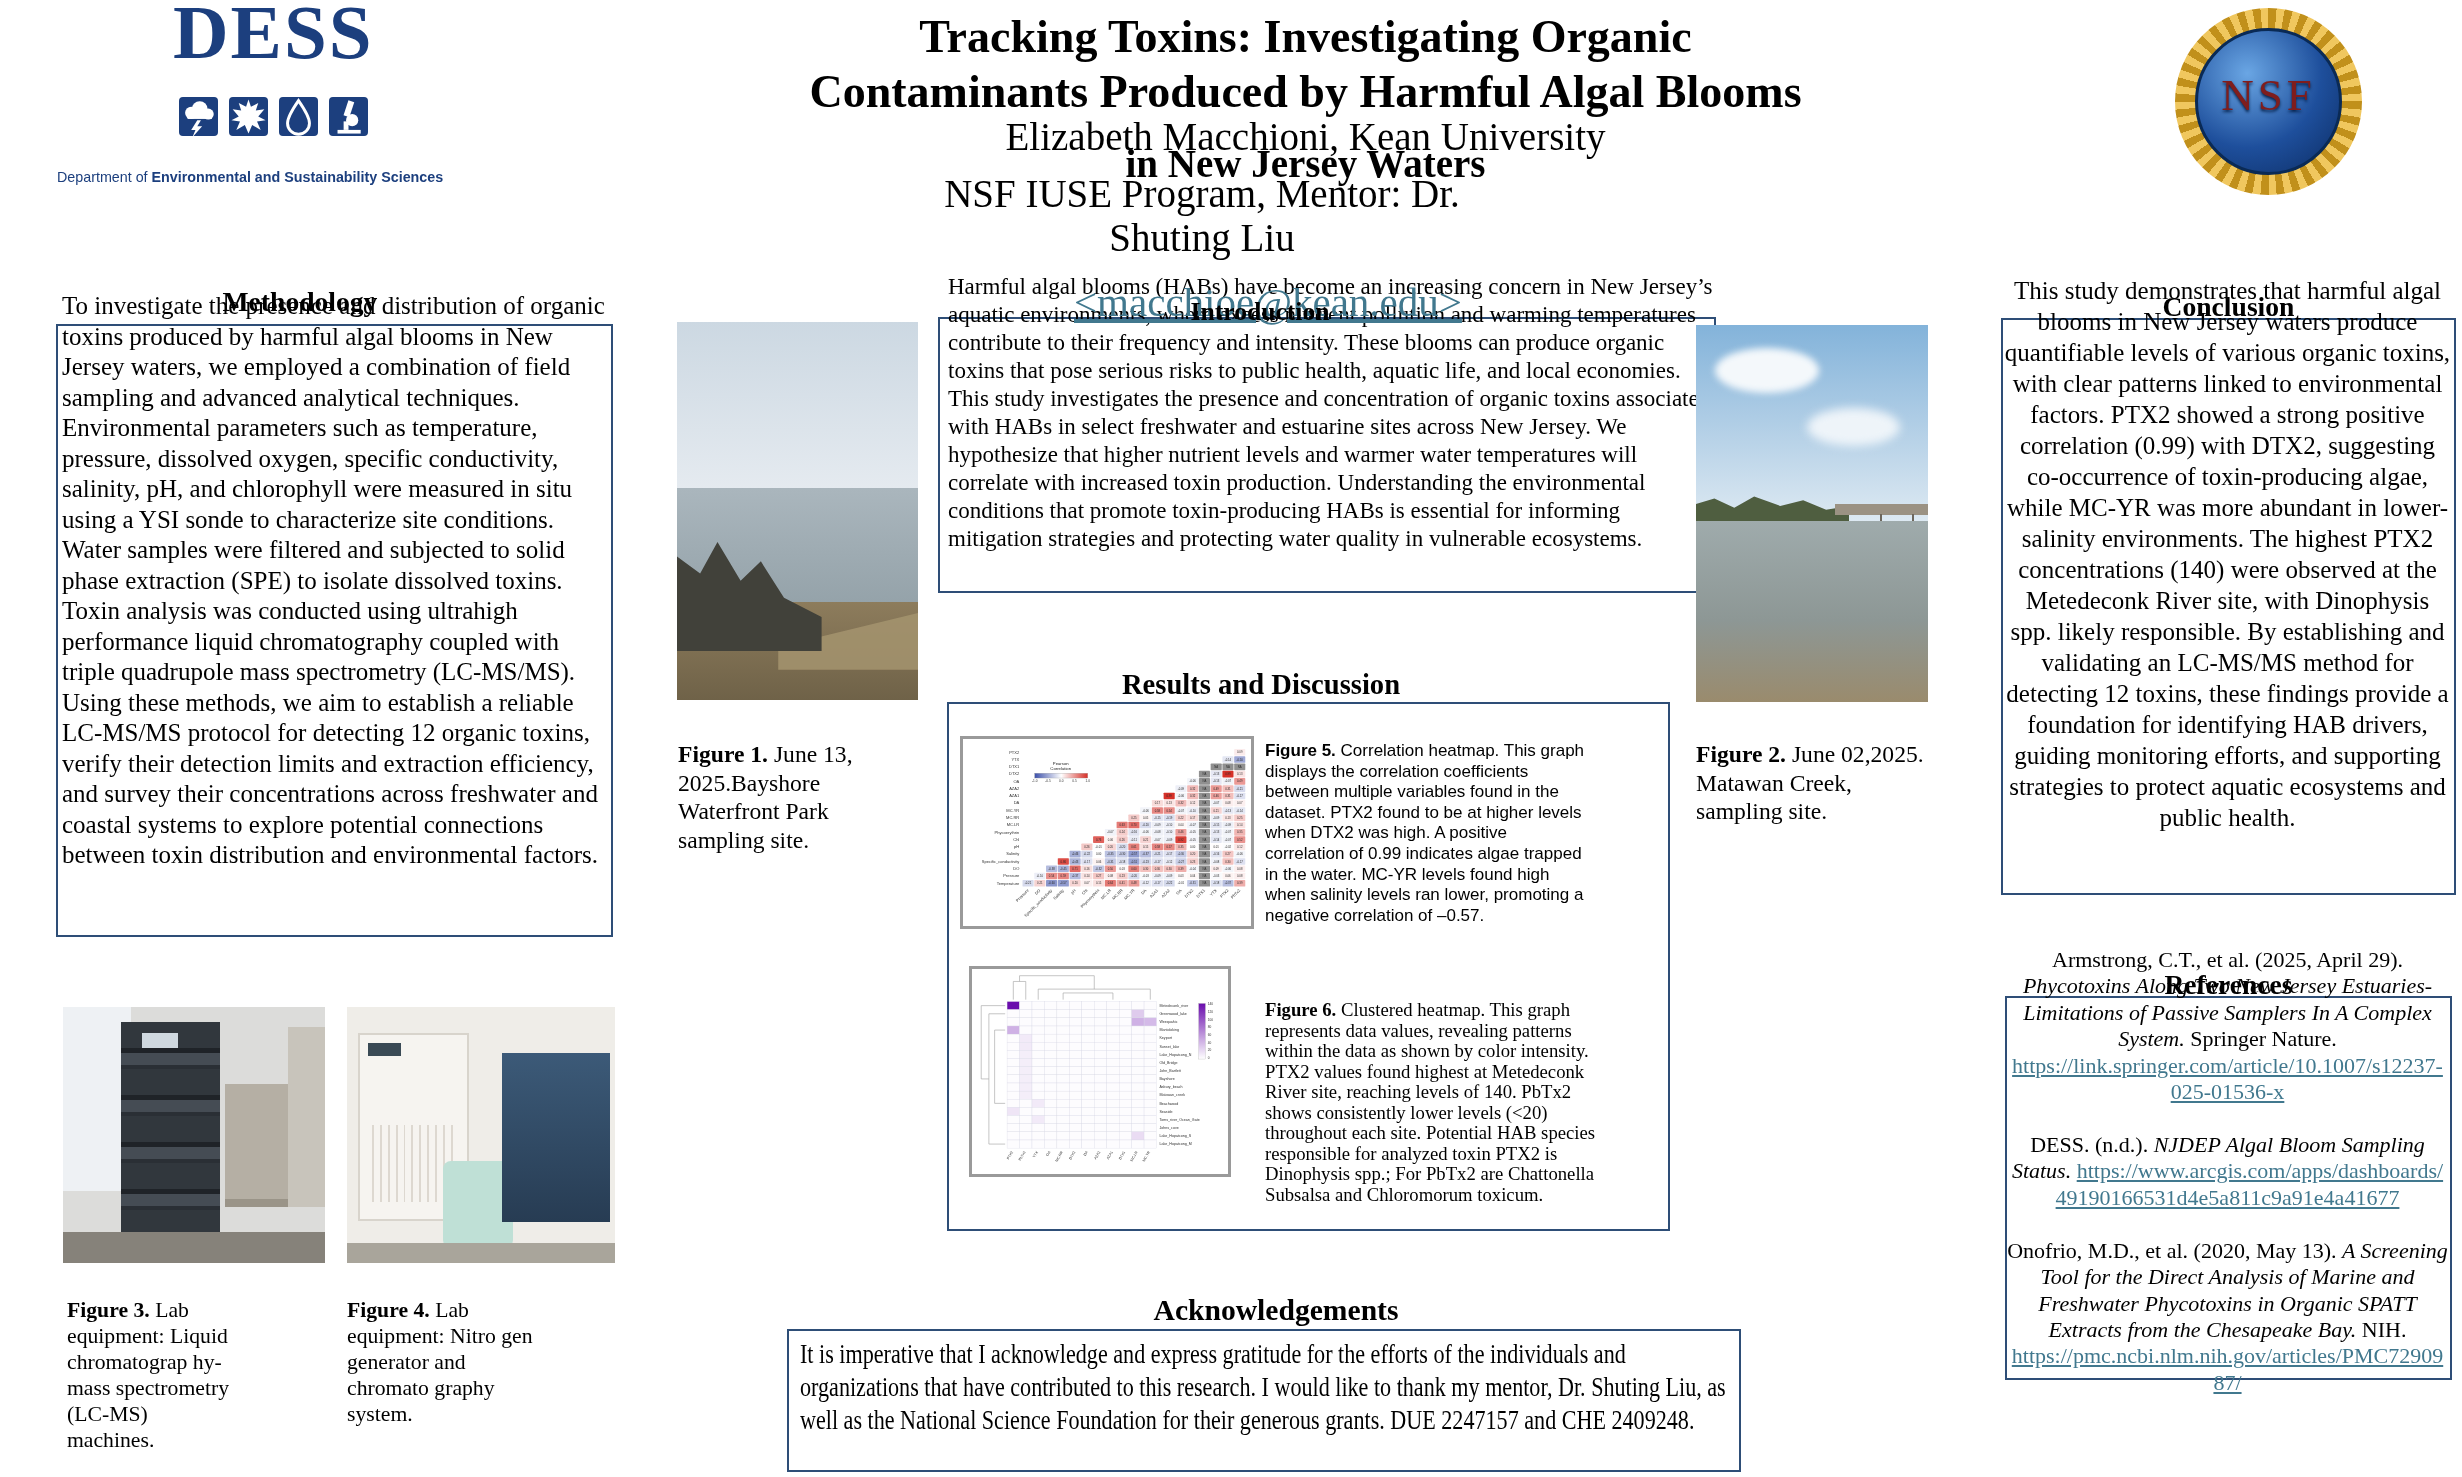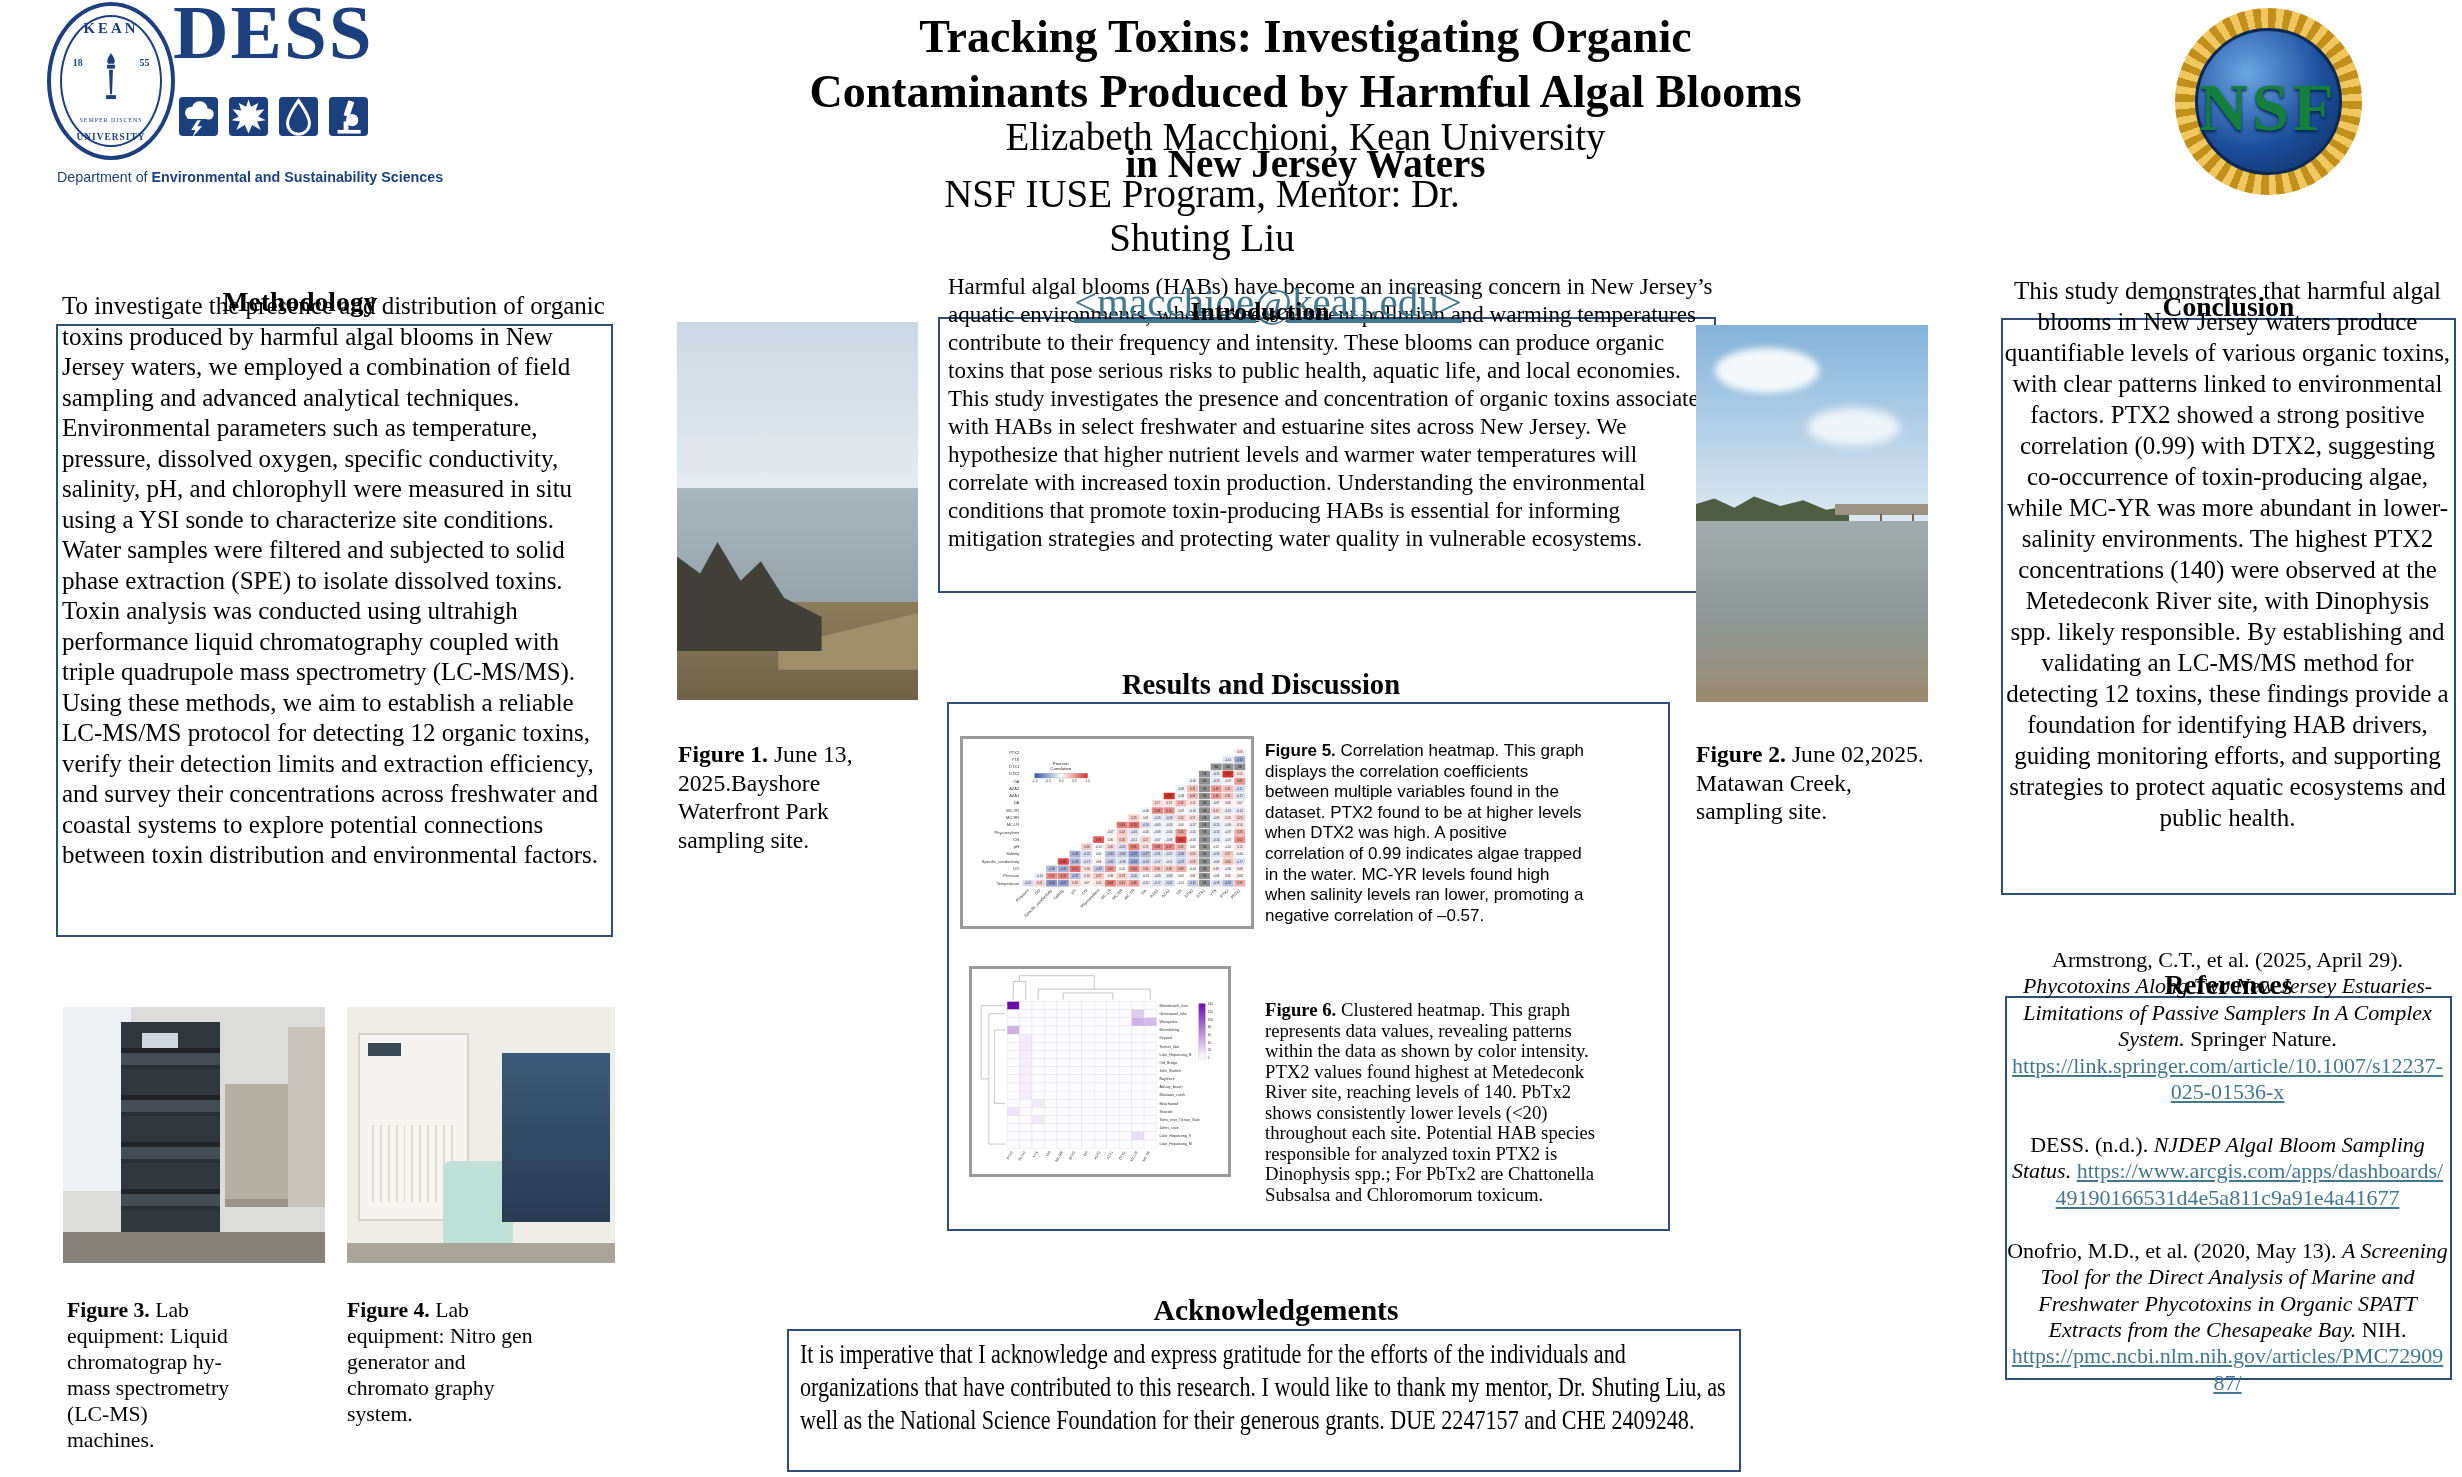--- a/index.html
+++ b/index.html
@@ -24,21 +24,21 @@
   .seal .s-yr{position:absolute;right:21.7px;top:51px;font-size:9.9px;font-weight:bold;color:#1c3f7e;}
   .seal .s-motto{position:absolute;bottom:33px;width:100%;text-align:center;font-size:5.9px;letter-spacing:1px;color:#1c3f7e;}
   .torch{position:absolute;left:50%;top:45px;transform:translateX(-50%);}
   .dess{left:173px;top:-11.8px;font-size:77px;font-weight:bold;color:#1c3f7e;letter-spacing:2px;font-family:"Liberation Serif",serif;}
   .sq{width:39px;height:39px;background:#1c3f7e;border-radius:3.9px;display:inline-block;margin-right:6.9px;vertical-align:top;}
   .dept{left:57px;top:169px;font-size:14.3px;color:#1c3f7e;font-family:"Liberation Sans",sans-serif;white-space:nowrap;}
   
   .nsf{left:2175px;top:7.9px;width:187px;height:187px;}
   .nsf .spikes{position:absolute;inset:0;border-radius:50%;background:repeating-conic-gradient(#c1901b 0deg 5deg,#f0c75e 5deg 10deg);}
   .nsf .globe{position:absolute;inset:19.7px;border-radius:50%;background:radial-gradient(circle at 35% 30%,#6aa6e4,#1e4f9c 55%,#0c2c63);border:3px solid #0a2a55;}
-  .nsf .nsf-txt{position:absolute;top:61px;width:100%;text-align:center;font-size:67px;font-weight:bold;color:#15803d;letter-spacing:3.9px;font-family:"Liberation Serif",serif;text-shadow:0 2px 3px #05234d;}
+  .nsf .nsf-txt{position:absolute;top:61px;width:100%;text-align:center;font-size:45px;font-weight:normal;color:#7f1d1d;letter-spacing:3.9px;font-family:"Liberation Serif",serif;text-shadow:0 2px 3px #05234d;}
   
   .t1,.t2{left:739px;width:1133px;text-align:center;font-size:46px;font-weight:bold;z-index:4;}
   .t1{top:9.9px;} .t2{top:65px;}
   .t-authors{left:739px;top:114px;width:1133px;text-align:center;font-size:39px;z-index:3;}
   .t3{left:739px;top:141px;width:1133px;text-align:center;font-size:39px;font-weight:bold;z-index:4;}
   .t-prog{left:680px;top:171px;width:1044px;text-align:center;font-size:39px;z-index:3;}
   .t-shu{left:680px;top:215px;width:1044px;text-align:center;font-size:39px;z-index:3;}
   .t-email{left:1074px;top:278px;font-size:41px;z-index:4;}
   
   .meth-t{left:62px;top:291px;width:546px;font-size:25px;line-height:30.5px;}
@@ -48,36 +48,20 @@
   .refs{left:2007px;top:947px;width:441px;font-size:22px;line-height:26.4px;text-align:center;z-index:2;}
   .refs .ref{margin-bottom:26.6px;}
   .cap5{left:1265px;top:741px;width:325px;font-size:17px;line-height:20.6px;font-family:"Liberation Sans",sans-serif;z-index:4;}
   .cap5 b{font-family:Liberation Sans, sans-serif;}
   .cap6{left:1265px;top:984px;width:343px;font-size:18.7px;line-height:20.5px;z-index:4;margin-top:16px;}
 </style>
 </head>
 <body>
 
 <div class="abs" style="left:0;top:0;width:512px;height:197px;z-index:6;">
-  <div class="abs seal">
-    <div class="seal-inner"></div>
-    <div class="s-top">KEAN</div>
-    <span class="s-yl">18</span>
-    <span class="s-yr">55</span>
-    <div class="torch">
-      <svg width="25.6" height="51" viewBox="0 0 26 52">
-          <path d="M13 2 C10 7 8 9 10 13 L16 13 C18 9 16 7 13 2 Z" fill="#1c3f7e"></path>
-          <rect x="9" y="14" width="8" height="4" fill="#1c3f7e"></rect>
-          <path d="M11 19 L15 19 L14 44 L12 44 Z" fill="#1c3f7e"></path>
-          <rect x="8" y="45" width="10" height="4" fill="#1c3f7e"></rect>
-        </svg>
-    </div>
-    <div class="s-motto">SEMPER DISCENS</div>
-    <div class="s-bot">UNIVERSITY</div>
-  </div>
   <div class="abs dess">DESS</div>
   <div class="abs" style="left:179px;top:97px;">
     <span class="sq"><svg width="39" height="39" viewBox="0 0 32 32">
           <g fill="#fff">
             <circle cx="10" cy="13" r="5"></circle>
             <circle cx="17" cy="10" r="6.5"></circle>
             <circle cx="24" cy="14" r="4.5"></circle>
             <rect x="7" y="12" width="20" height="6"></rect>
           </g>
           <polygon points="15,19 10,27 13.5,27 11,33 19,24 15,24 18,19" fill="#fff"></polygon>

